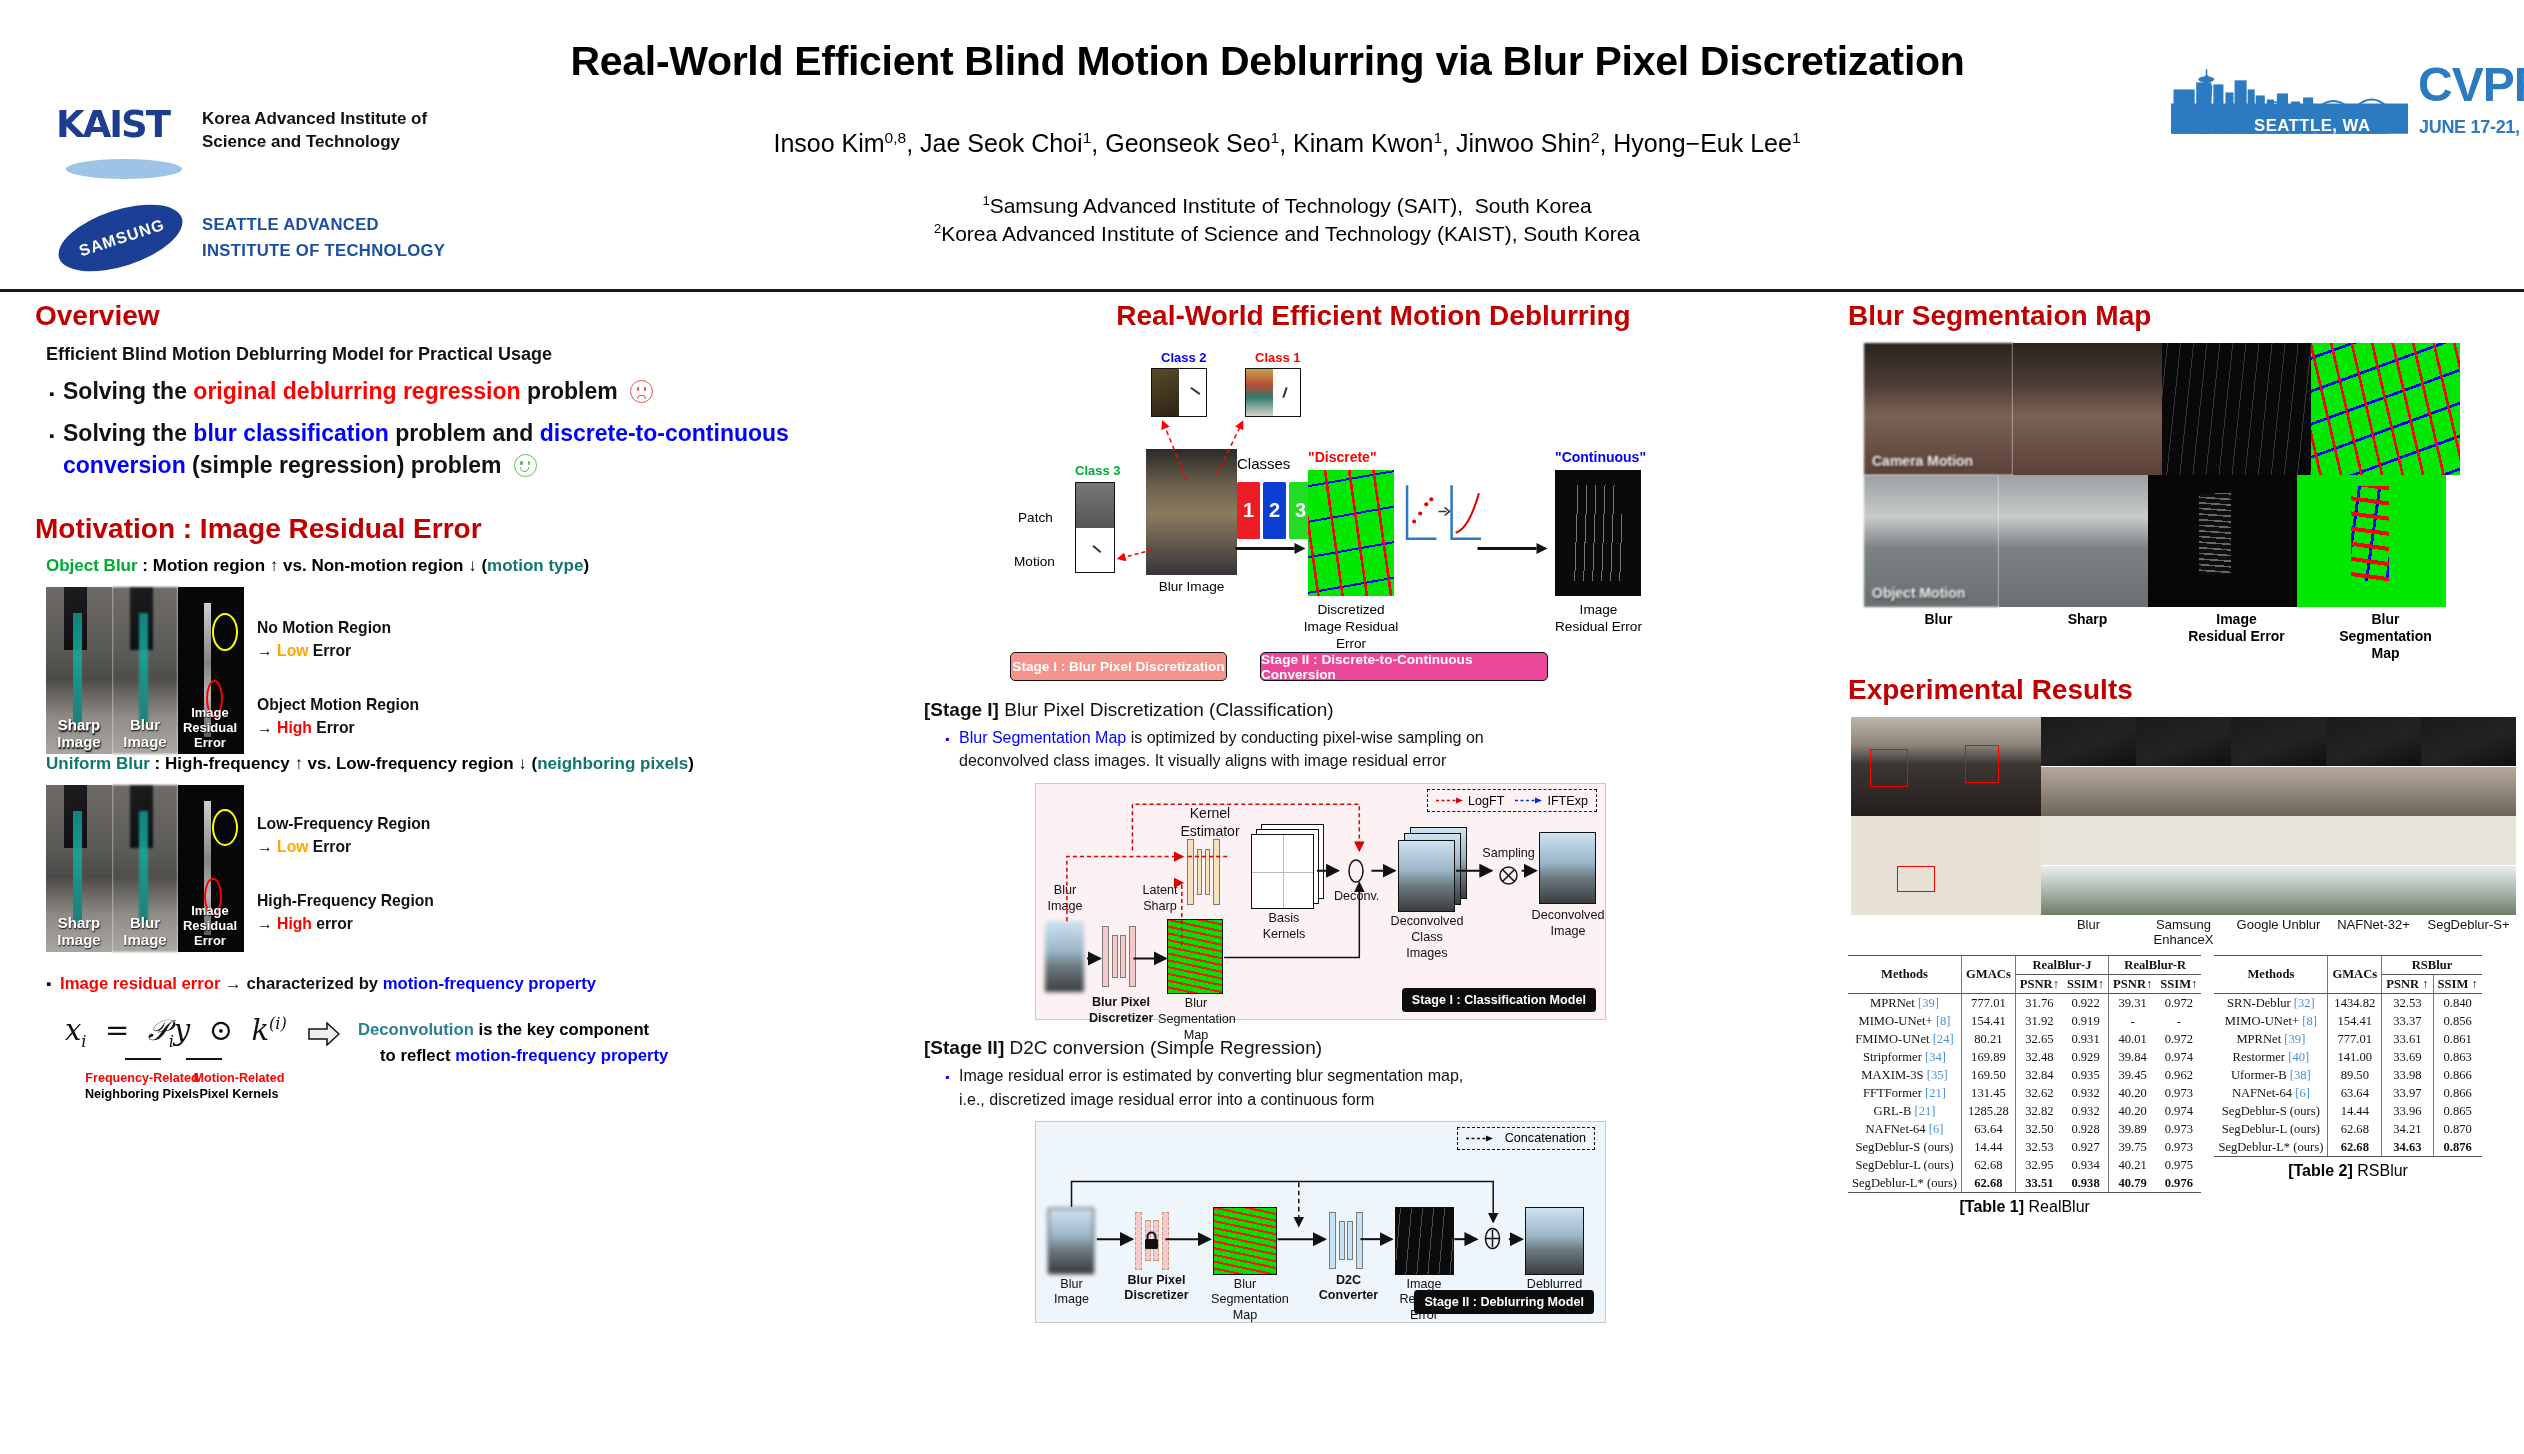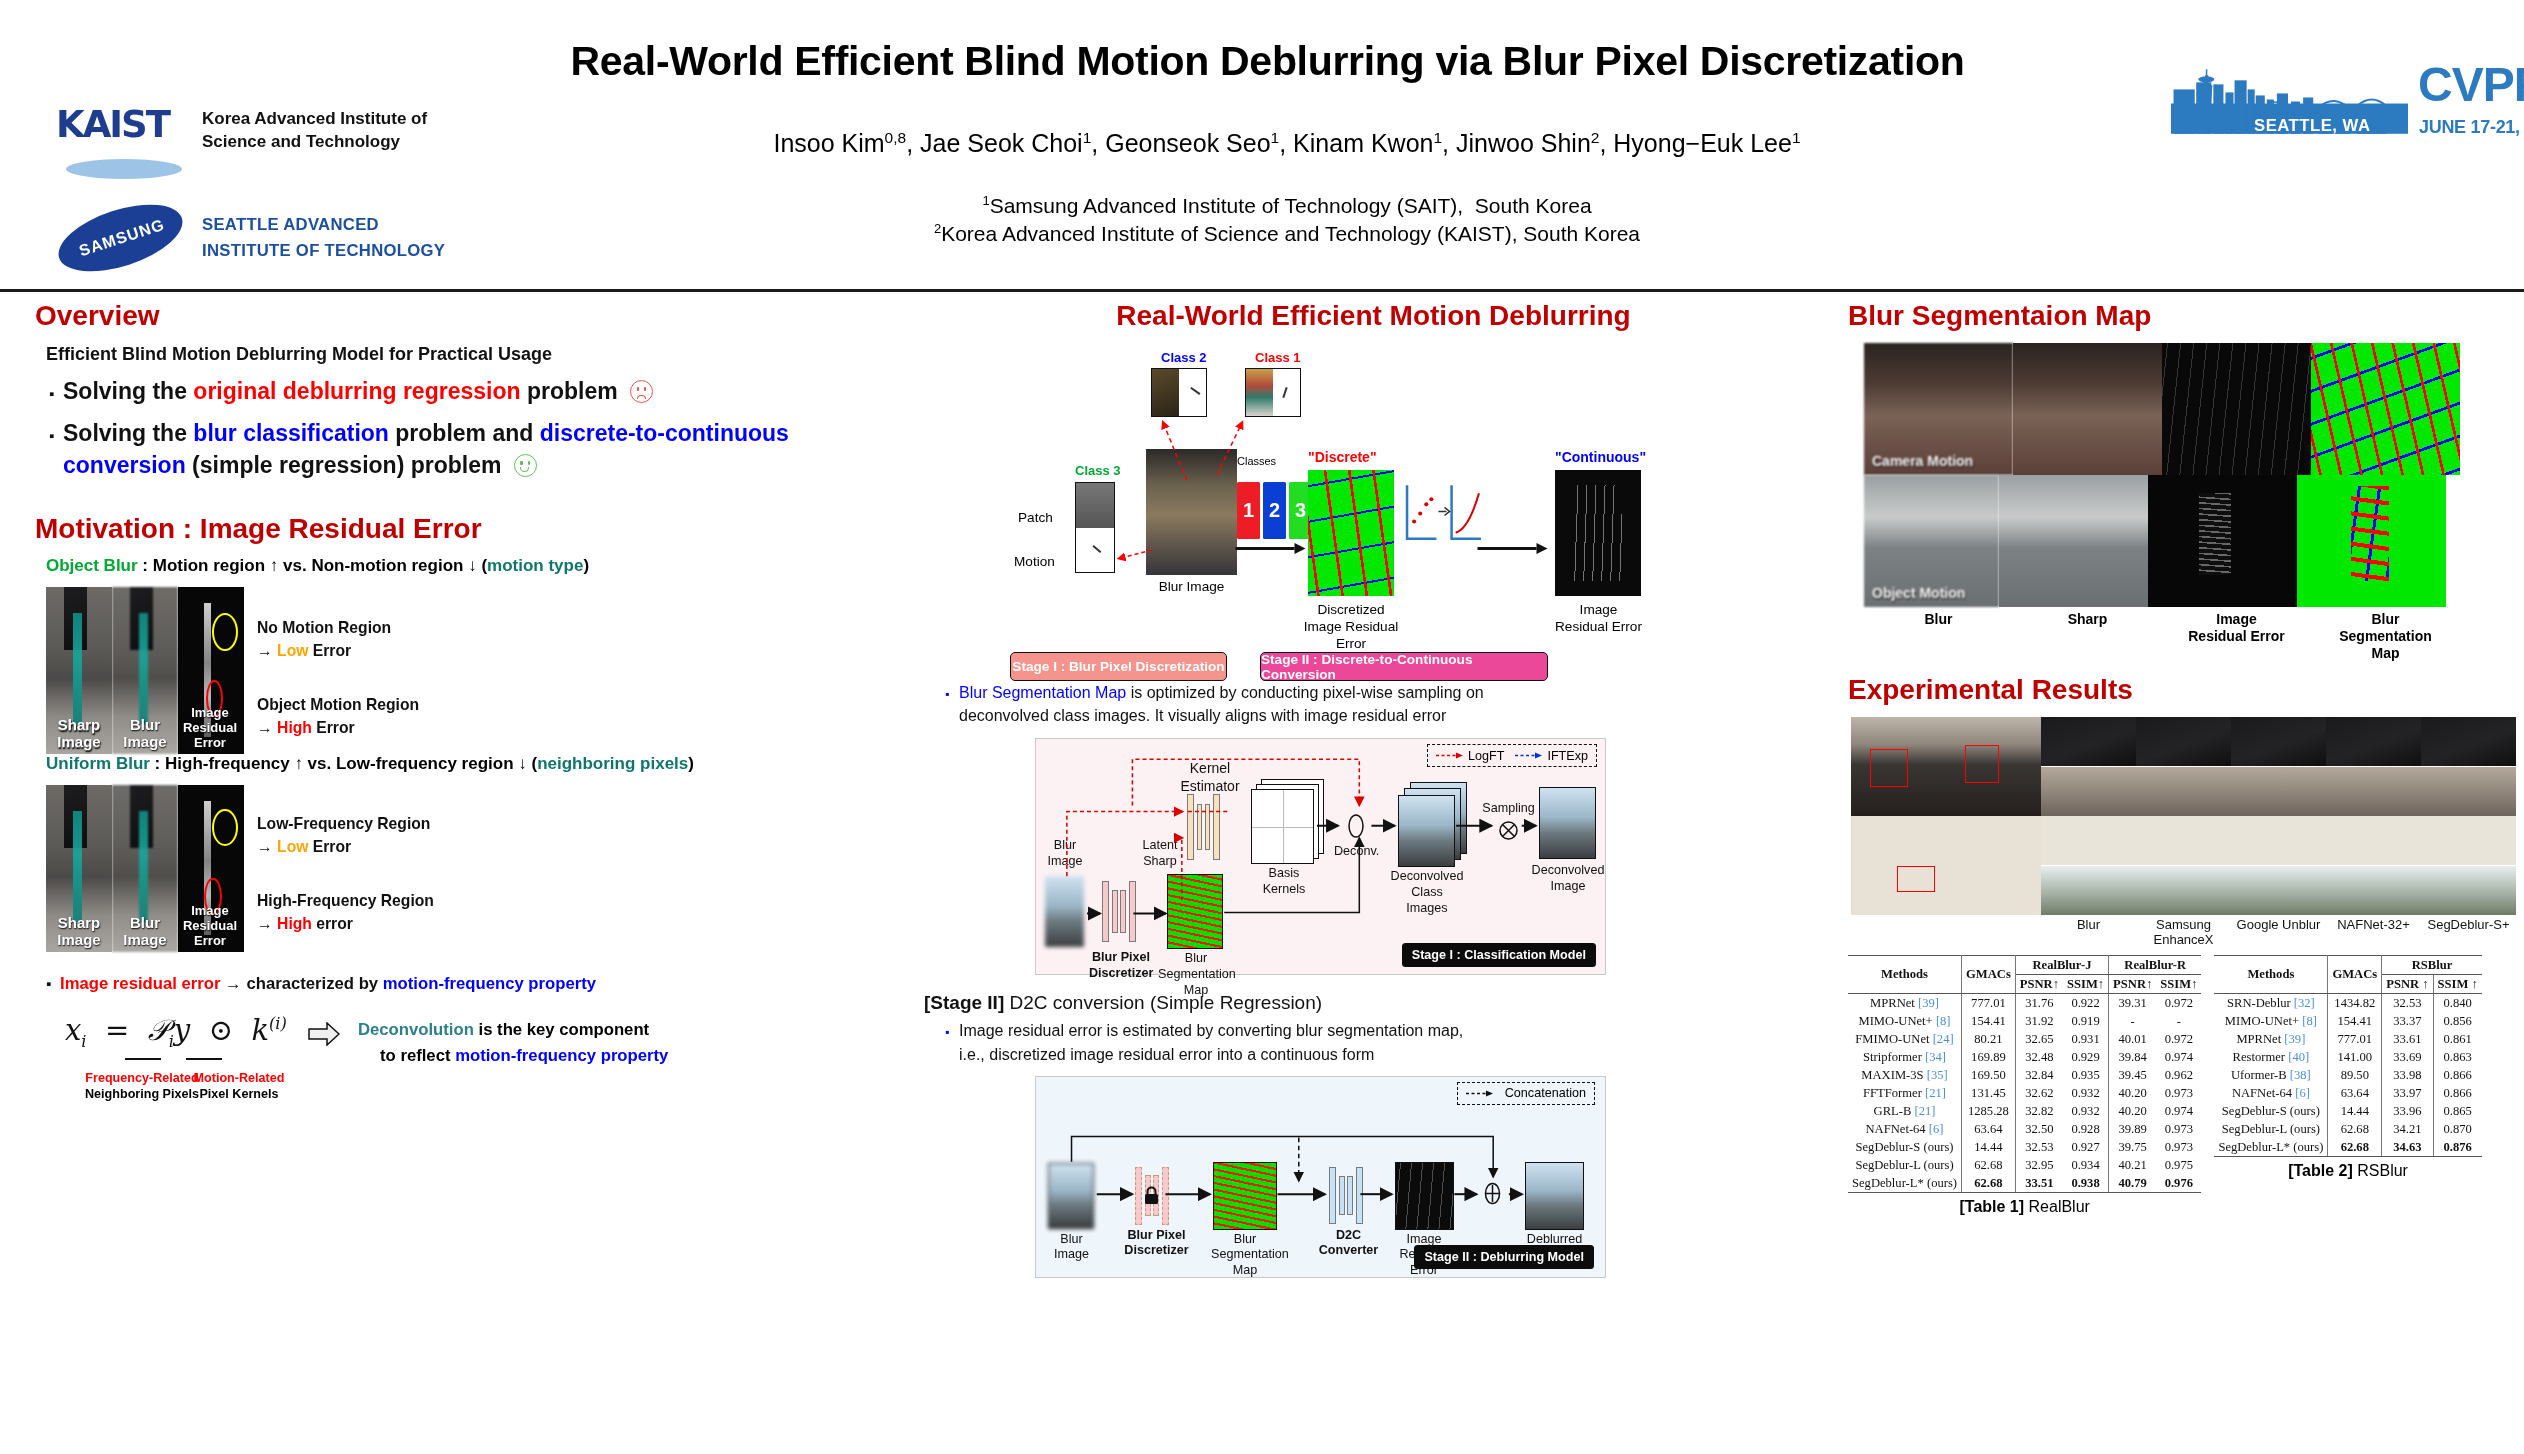--- a/index.html
+++ b/index.html
@@ -420,21 +420,21 @@
       </svg>
       <svg style="position:absolute;left:192px;top:202px;width:40px;height:20px;" viewBox="0 0 80 40">
         <path d="M72 10 L10 26" stroke="#ff0000" stroke-width="3" stroke-dasharray="8 6" fill="none" marker-end="url(#ar2)"></path>
         <defs>
             <marker id="ar2" markerWidth="6" markerHeight="6" refX="3" refY="3" orient="auto">
               <path d="M0 0 L6 3 L0 6 Z" fill="#ff0000"></path>
             </marker>
           </defs>
       </svg>
 
-      <div style="position:absolute; left:313px; top:112px; font-size:11px;">Classes</div>
+      <div style="position:absolute; left:313px; top:112px; font-size:15px;">Classes</div>
       <div style="position:absolute; left:313px; top:139px; display:flex; gap:3px;">
         <div class="classchip" style="background:#ee1c25;">1</div>
         <div class="classchip" style="background:#0b3fd4;">2</div>
         <div class="classchip" style="background:#22dd22;">3</div>
       </div>
 
       <svg style="position:absolute;left:311px;top:198px;width:71px;height:15px;" viewBox="0 0 140 30">
         <path d="M0 15 H118" stroke="#111" stroke-width="6"></path>
           <path d="M118 4 L140 15 L118 26 Z" fill="#111"></path>
       </svg>
@@ -474,20 +474,23 @@
         <div>Image</div>
         <div>Residual Error</div>
       </div>
     </div>
 
     <div style="display:flex; margin-top:26px; margin-left:86px; width:538px;justify-content:space-between;">
       <div class="stagebar stage1bar" style="flex:0 0 217px;">Stage I : Blur Pixel Discretization</div>
       <div class="stagebar stage2bar" style="flex:0 0 288px;">Stage II : Discrete-to-Continuous  Conversion</div>
     </div>
 
+    <div class="stage-head" style="margin-top:18px;">
+      <span style="font-weight:bold">[Stage I]</span><span style="font-weight:normal"> Blur Pixel Discretization (Classification)</span>
+    </div>
     <div class="sub-bullet">
       <span class="bsq"></span>
       <span>
         <span class="blue">Blur Segmentation Map</span><span> is optimized by conducting pixel-wise sampling on</span><br>
         <span>deconvolved class images. It visually aligns with image residual error</span>
       </span>
     </div>
 
     <div class="archbox arch1" style="position:relative; margin:11px 0 0 111px; width:571px; height:237px;">
       <div class="dashlegend" style="right:8px; top:5px;">

